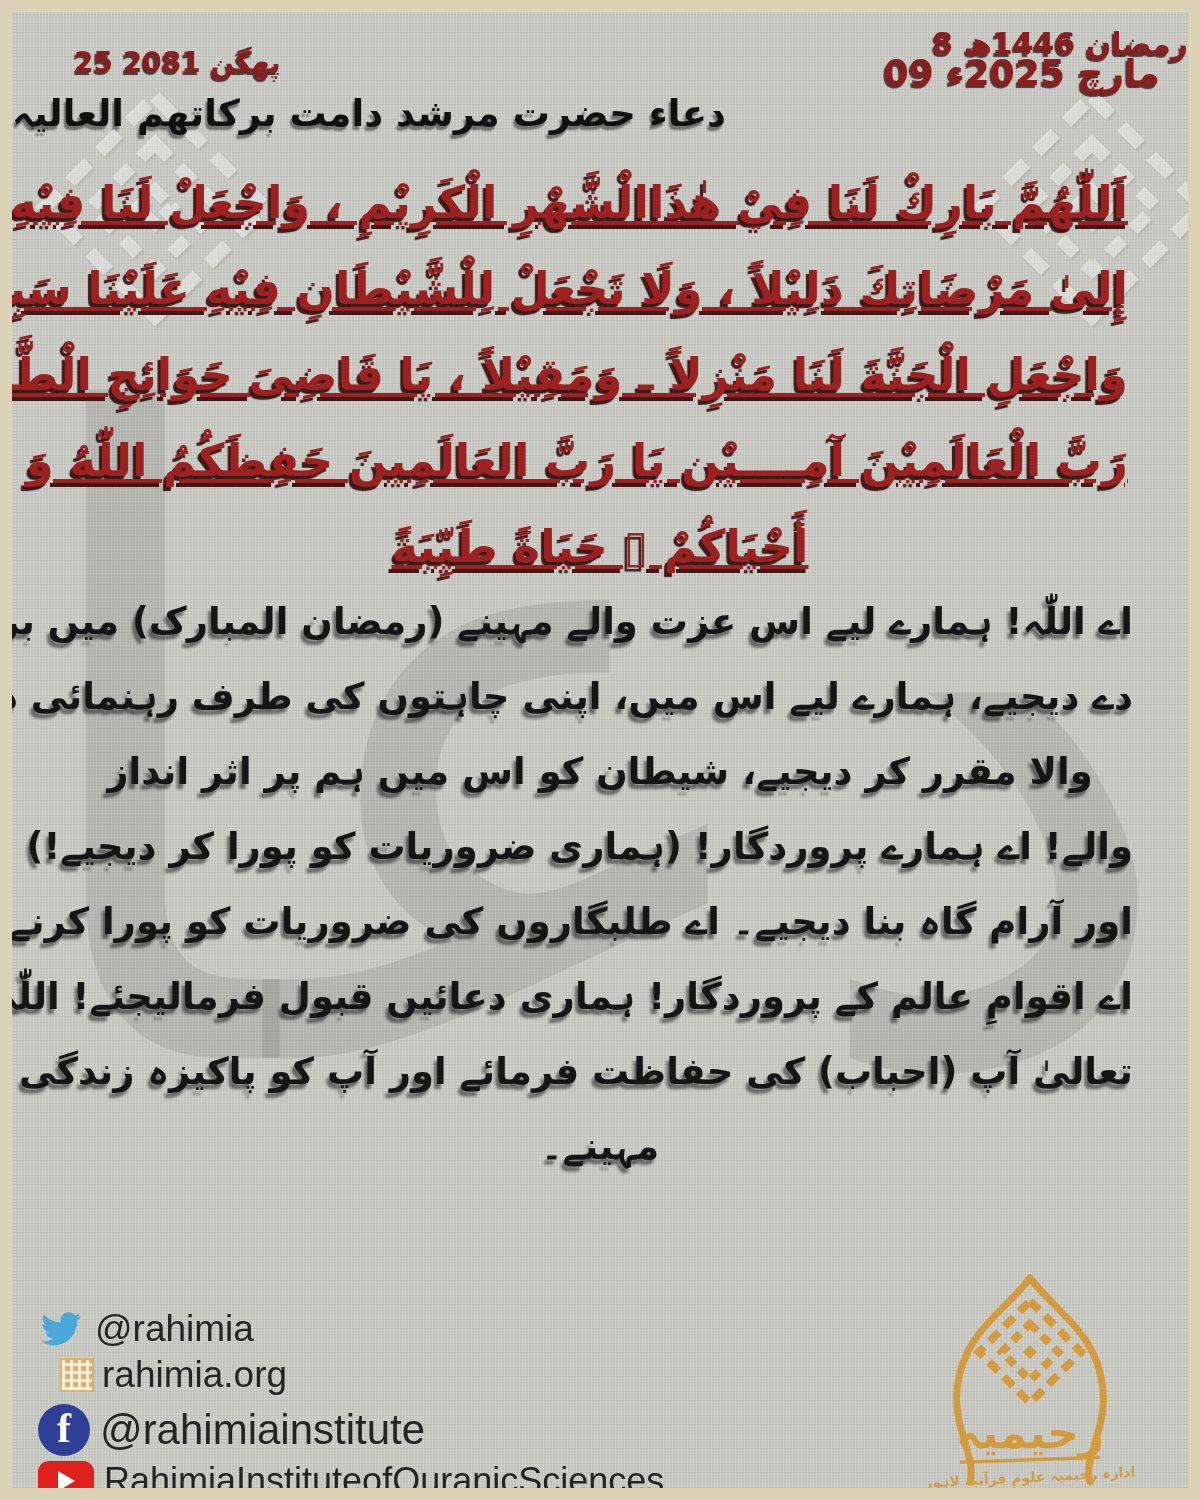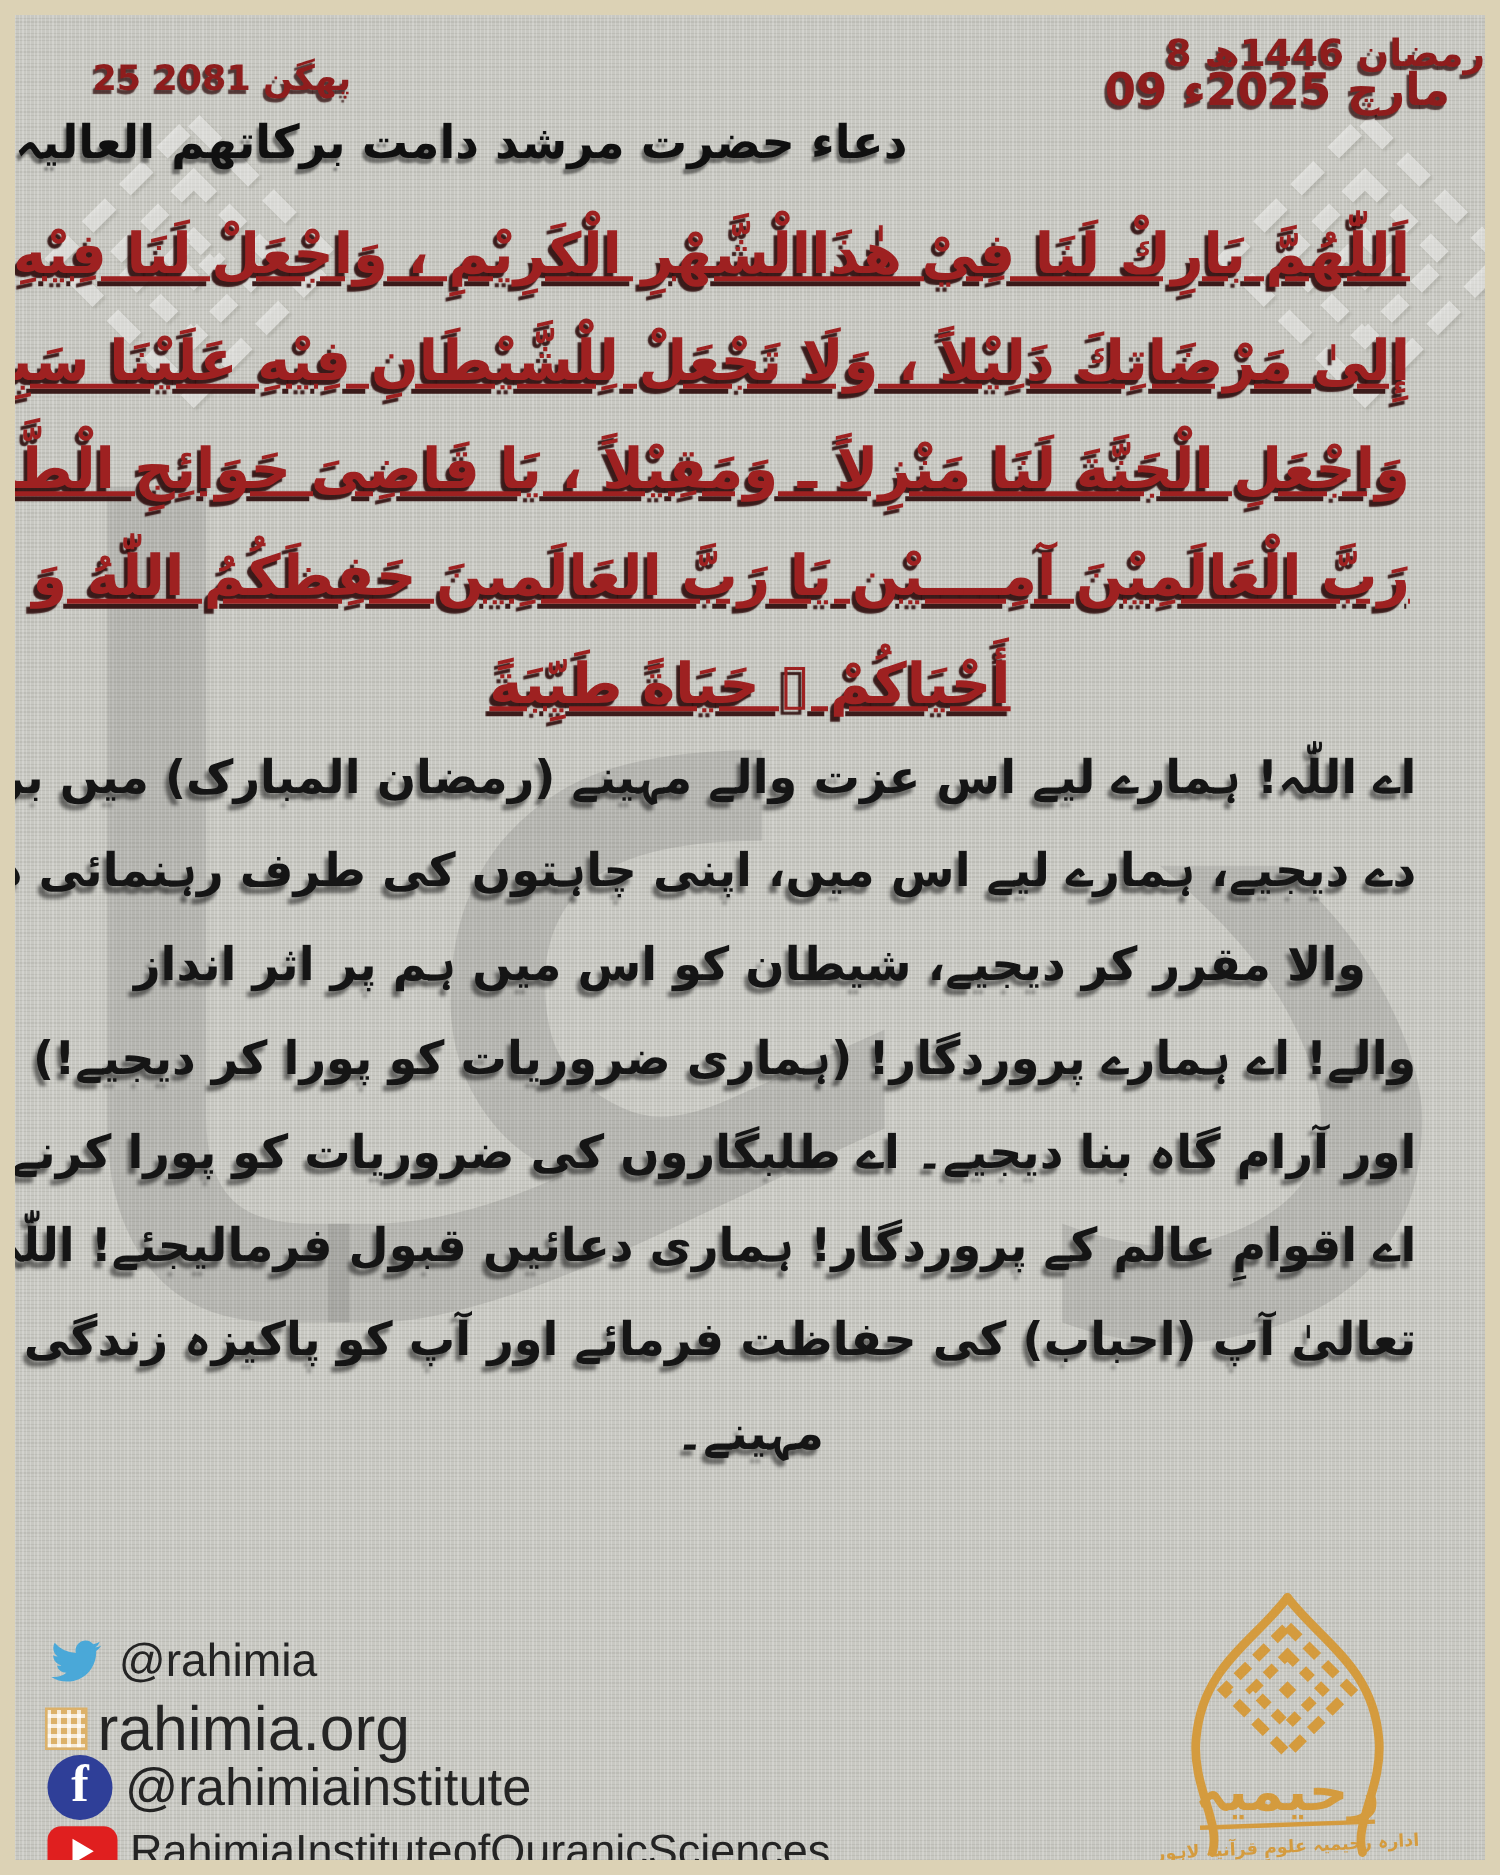--- a/index.html
+++ b/index.html
@@ -62,21 +62,21 @@
     color:#151515;font-weight:bold;
     text-shadow:-3px 5px 3px rgba(5,5,5,.5);
     white-space:nowrap;
   }
   
   .social-row{
     position:absolute;left:26px;display:flex;align-items:center;gap:10px;
     font-family:"Liberation Sans", sans-serif;color:#242424;
   }
   .row-twitter{top:1296px;font-size:37px;gap:11px;}
-  .row-web{top:1342px;font-size:50px;}
+  .row-web{top:1342px;font-size:37px;margin-left:24px;}
   .row-facebook{top:1392px;font-size:42px;}
   .row-youtube{top:1448px;font-size:36px;}
   .tw-icon svg{display:block;}
   .web-icon{
     width:30px;height:30px;background:#dcb169;
     background-image:
       repeating-linear-gradient(0deg, rgba(255,255,255,.75) 0 3px, rgba(0,0,0,0) 3px 8px),
       repeating-linear-gradient(90deg, rgba(255,255,255,.75) 0 3px, rgba(0,0,0,0) 3px 8px);
     outline:2px solid #dcb169;
   }

